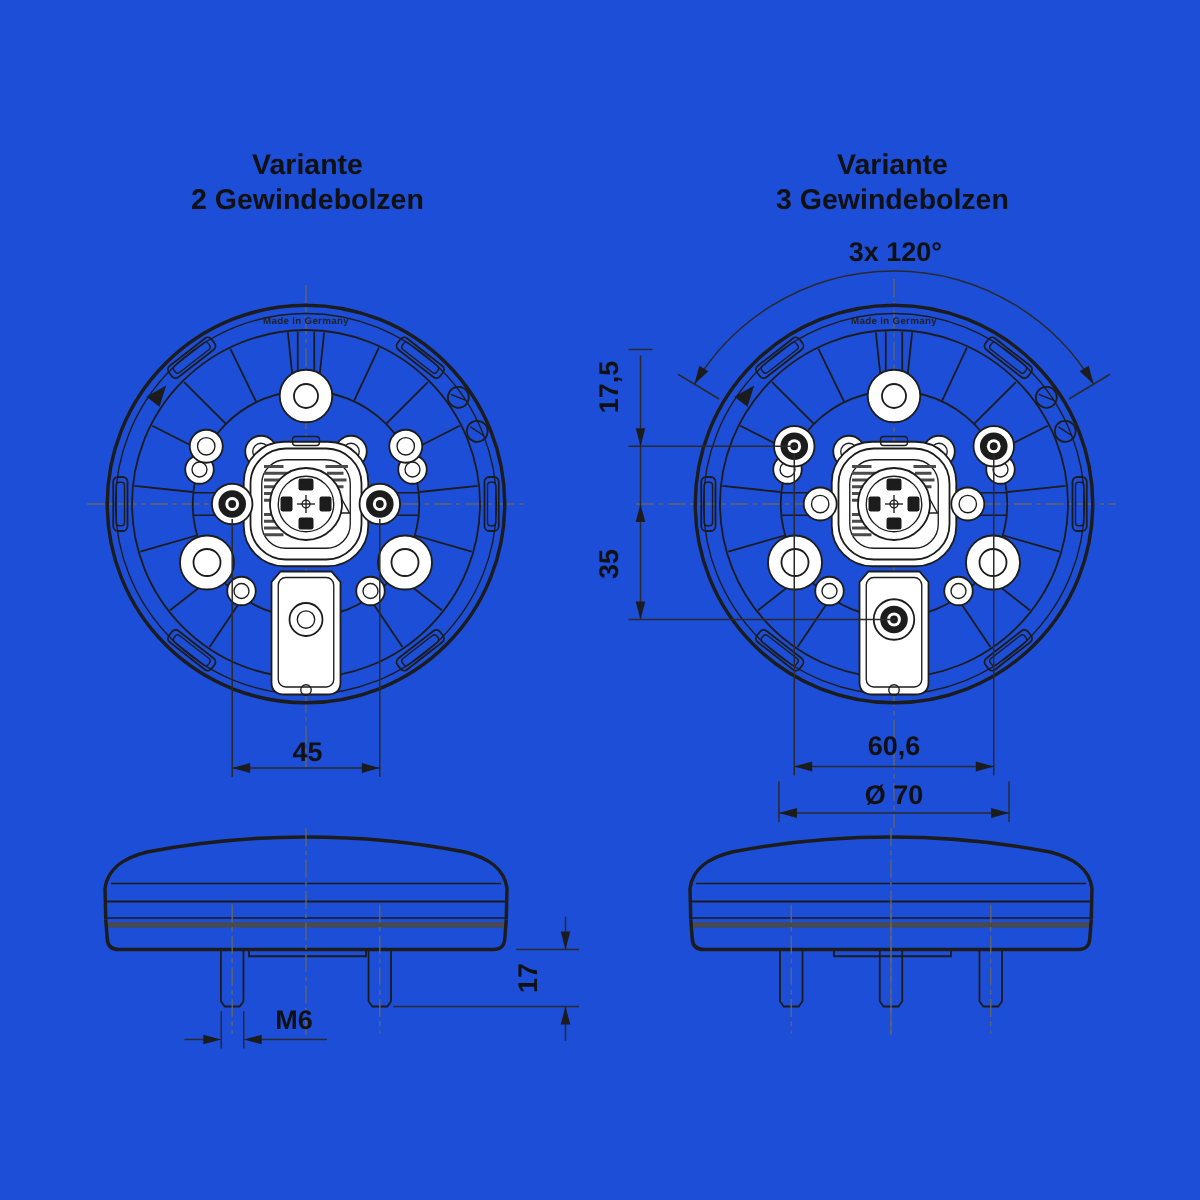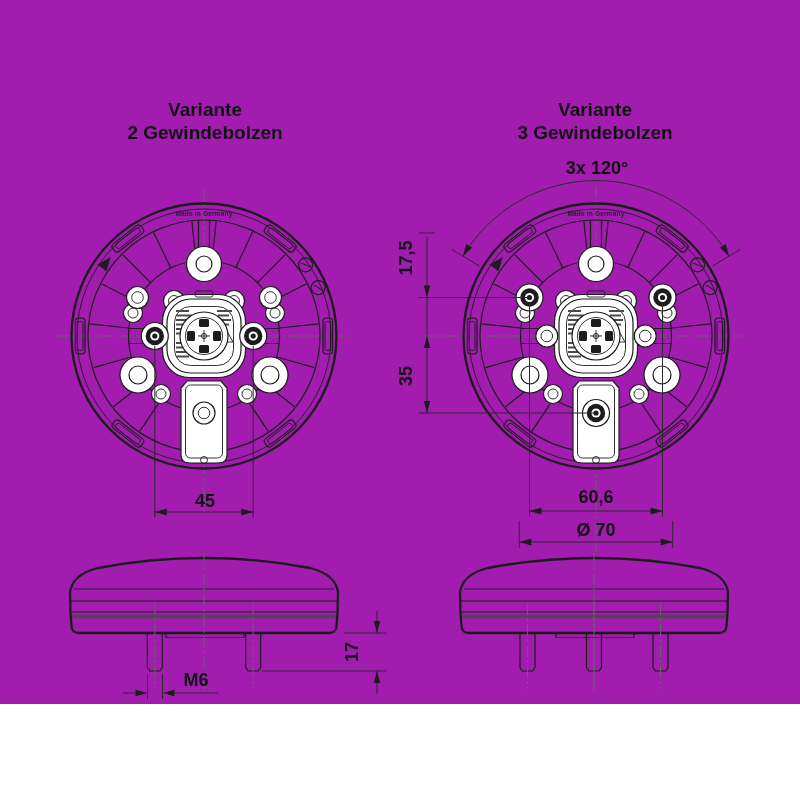--- a/index.html
+++ b/index.html
@@ -1,16 +1,16 @@
 <!DOCTYPE html>
 <html><head>
 <meta charset="utf-8">
 <style>
   html,body{margin:0;padding:0;background:#fff;}
-  .canvas{position:relative;width:800px;height:704px;background:#a21caf;overflow:hidden;
+  .canvas{position:relative;width:800px;height:800px;background:#1d4ed8;overflow:hidden;
           font-family:"Liberation Sans", sans-serif;}
   svg{display:block}
   
   .ln{stroke:#1c1c1c;fill:none;stroke-width:1.2;}
   .ln-bold{stroke:#1c1c1c;fill:none;stroke-width:2.3;}
   .ln-thin{stroke:#1c1c1c;fill:none;stroke-width:0.9;}
   .cl{stroke:#666;fill:none;stroke-width:0.9;stroke-dasharray:12 3 3 3;}
   .dim{stroke:#2a2a2a;fill:none;stroke-width:1;}
   .arr{fill:#1c1c1c;stroke:none;}
   .dimtxt{font:700 18px "Liberation Sans", sans-serif;fill:#111;}

